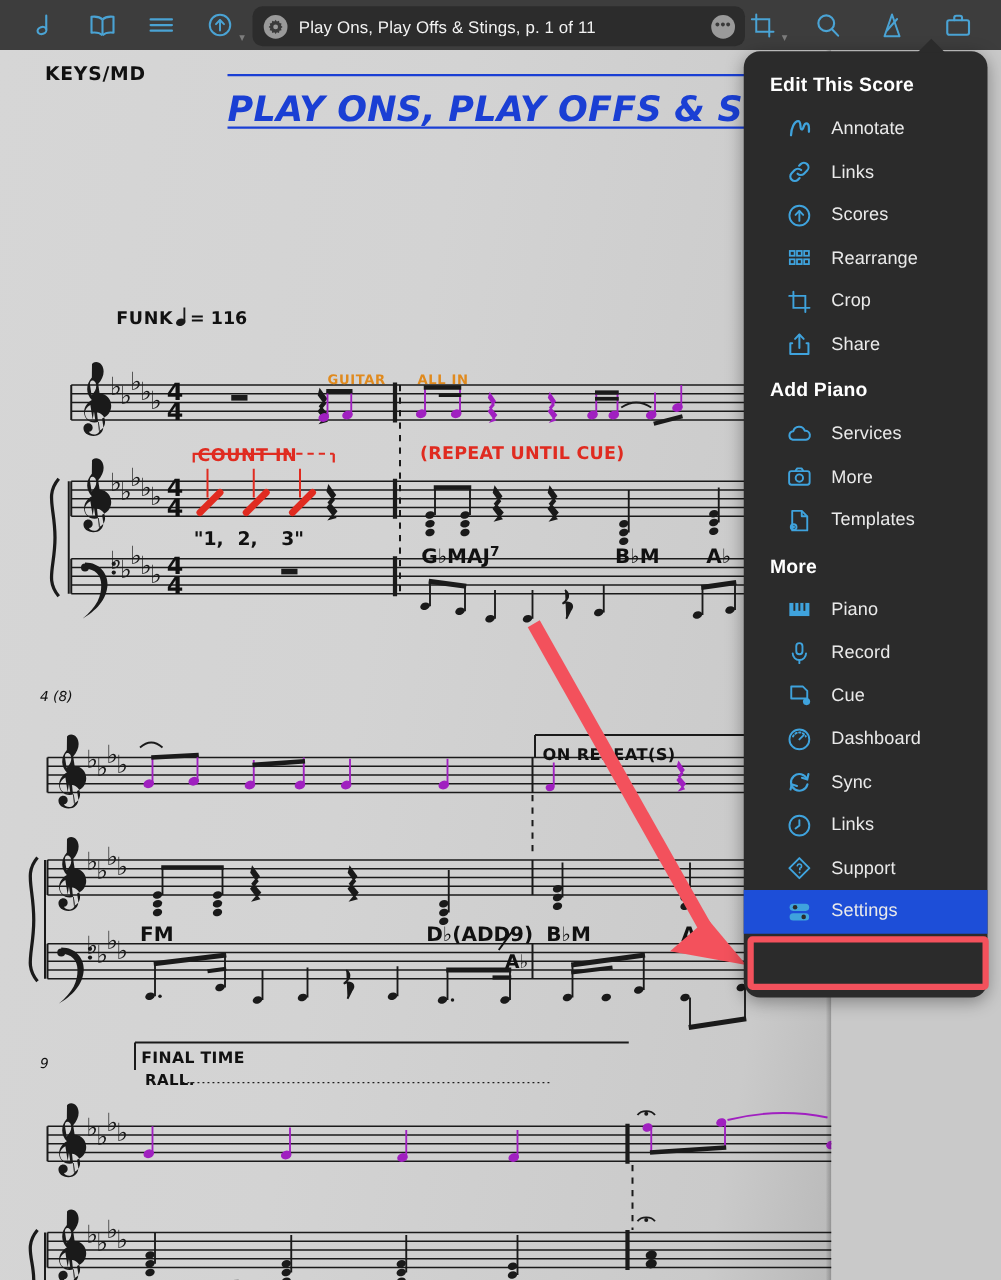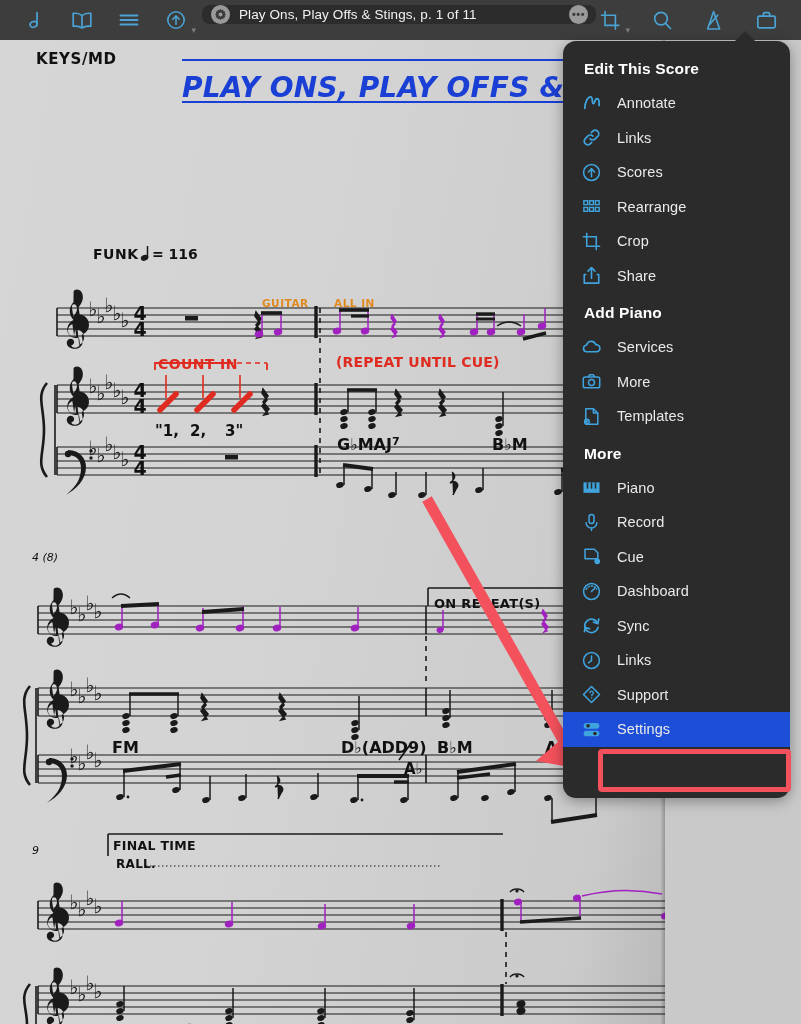--- a/index.html
+++ b/index.html
@@ -32,21 +32,21 @@
   }
   .tb-icon svg { display:block; }
   .chev {
     position: absolute; right: -7px; bottom: -2px;
     font-size: 9px; color: #7d7d7d; line-height: 1;
   }
 
   
   #title-pill {
     position: absolute; left: 202px; top: 5px;
-    width: 394px; height: 19px;
+    width: 394px; height: 32px;
     background: #2c2c2c;
     border-radius: 8px;
     display: flex; align-items: center;
     padding: 0 8px 0 9px;
   }
   #title-gear {
     width: 19px; height: 19px; border-radius: 50%;
     background: #9a9a9a;
     display:flex; align-items:center; justify-content:center;
     flex: 0 0 auto;
@@ -82,21 +82,21 @@
     content:""; position:absolute; right:0; top:0; width:4px; height:100%;
     background: linear-gradient(90deg, rgba(0,0,0,0.04), rgba(0,0,0,0.22));
   }
   .score-svg { position:absolute; left:0; top:0; }
 
   .hand { font-family: "DejaVu Sans", sans-serif; }
 
   
   #menu {
     position: absolute; right: 11px; top: 41px;
-    width: 227px; height: 757px;
+    width: 195px; height: 757px;
     background: #2b2b2b;
     border-radius: 13px;
     z-index: 60;
     padding-top: 8px;
     box-shadow: 0 3px 14px rgba(0,0,0,.35);
   }
   #menu-caret {
     position: absolute; right: 45px; top: 31px;
     width: 0; height: 0;
     border-left: 11px solid transparent;
@@ -107,21 +107,21 @@
   .menu-section {
     color: #ffffff;
     font-size: 15.5px;
     font-weight: bold;
     padding: 11px 0 8px 21px;
     letter-spacing: .15px;
   }
   .menu-item {
     display: flex; align-items: center;
     height: 34.5px;
-    padding-left: 16px;
+    padding-left: 32px;
     cursor: default;
     text-align: center;
   }
   .mi-icon {
     width: 24px; height: 24px;
     display: flex; align-items: center; justify-content: center;
     color: #3fa3dd;
     flex: 0 0 auto;
   }
   .mi-label {

